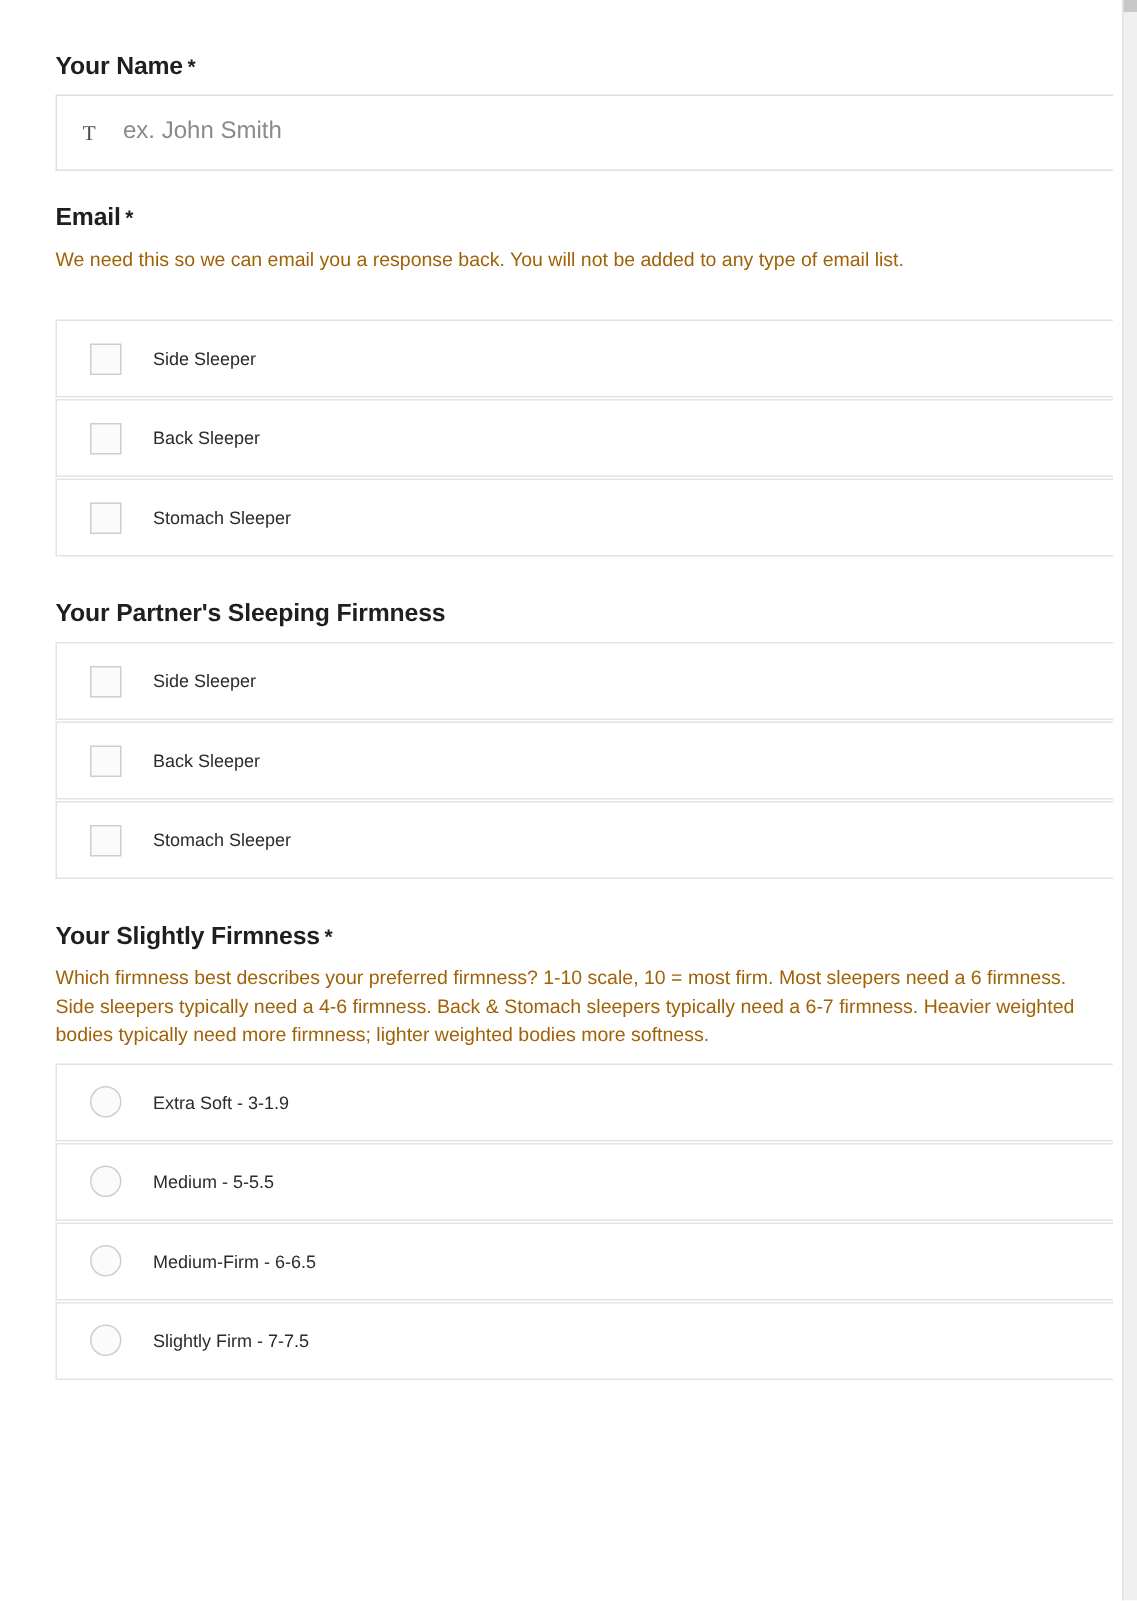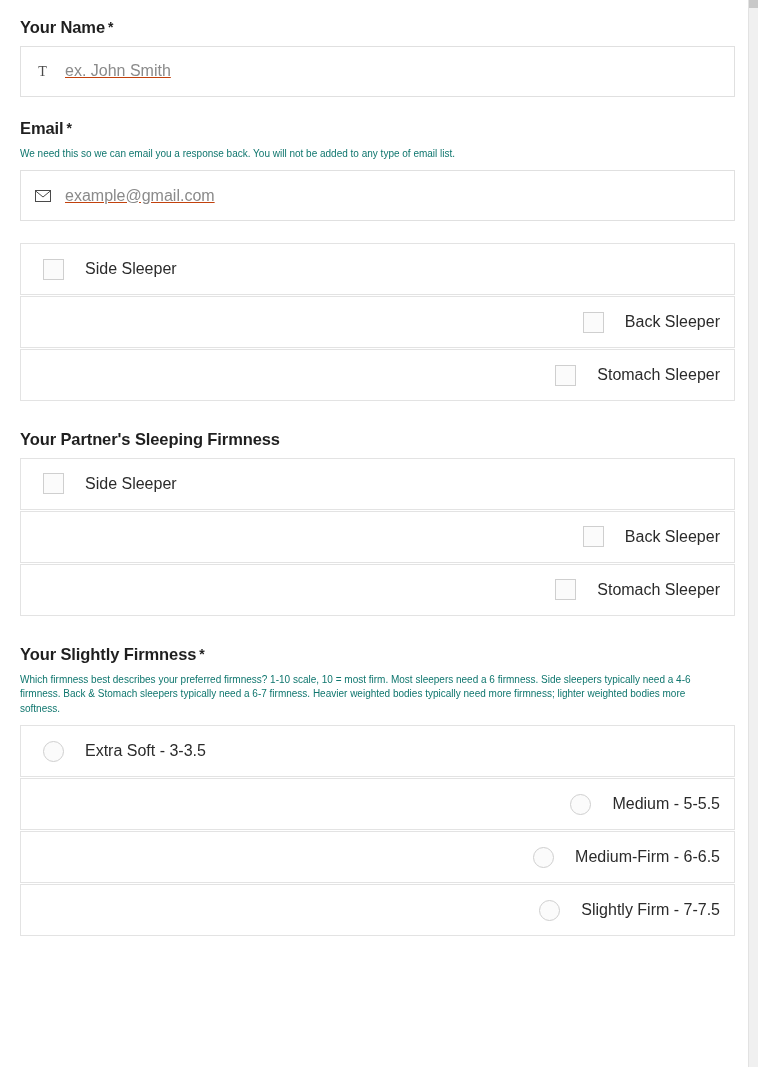--- a/index.html
+++ b/index.html
@@ -13,21 +13,21 @@
     width: 758px;
     height: 1067px;
     position: relative;
     overflow: hidden;
   }
   .page {
     width: 758px;
     height: 989px;
     position: relative;
     background: #fff;
-    padding: 0;
+    padding: 17px;
   }
   .form-wrap {
     width: 715px;
     margin: 0;
     padding: 18px 0 0 20px;
   }
   
   .scrollbar-track {
     position: absolute;
     top: 0;
@@ -67,22 +67,22 @@
   .label .req {
     color: #1f1f1f;
     font-weight: bold;
     font-size: 14px;
     margin-left: 3px;
     vertical-align: top;
     position: relative;
     top: 1px;
   }
   .help {
-    font-size: 10px;
-    color: #0f766e;
+    font-size: 13px;
+    color: #a16207;
     line-height: 1.45;
     margin: 0 0 9px 0;
     max-width: 710px;
   }
 
   .input-box {
     border: 1px solid #e0e0e0;
     background: #fff;
     height: 51px;
     display: flex;
@@ -102,36 +102,35 @@
   .input-text {
     border: none;
     outline: none;
     font-family: "Liberation Sans", sans-serif;
     font-size: 16px;
     color: #c2410c;
     background: transparent;
     flex: 1;
     padding: 0;
     margin-left: 4px;
-    text-decoration: underline;
   }
   .input-text::placeholder { color: #8a8a8a; }
 
   .option-list { width: 715px; }
   .option-row {
     border: 1px solid #e3e3e3;
     border-bottom: none;
     background: #fff;
     height: 52px;
     display: flex;
     align-items: center;
     padding: 0 14px;
   }
   .option-row:last-child { border-bottom: 1px solid #e3e3e3; }
-  .option-row + .option-row { margin-top: 0; justify-content: flex-end; }
+  .option-row + .option-row { margin-top: 0; }
 
   
   .option-list.boxed .option-row {
     border: 1px solid #e3e3e3;
     margin-bottom: 1px;
   }
 
   .cb {
     width: 21px;
     height: 21px;
@@ -143,21 +142,21 @@
   .rb {
     width: 21px;
     height: 21px;
     border: 1px solid #cfcfcf;
     background: #fbfbfb;
     border-radius: 50%;
     flex: 0 0 auto;
     margin-left: 8px;
   }
   .opt-label {
-    font-size: 16px;
+    font-size: 12px;
     color: #2b2b2b;
     margin-left: 21px;
     line-height: 1;
   }
   .gap-md { height: 22px; }
   .gap-lg { height: 28px; }
 </style>
 </head>
 <body>
 
@@ -178,29 +177,20 @@
       </div>
     </div>
 
     <div class="gap-md"></div>
 
     <div class="field-block">
       <div class="label">
         <span>Email</span><span class="req">*</span>
       </div>
       <div class="help">We need this so we can email you a response back. You will not be added to any type of email list.</div>
-      <div class="input-box">
-        <span class="input-icon">
-          <svg width="16" height="12" viewBox="0 0 16 12">
-              <rect x="0.5" y="0.5" width="15" height="11" fill="none" stroke="#4a4a4a" stroke-width="1"></rect>
-              <path d="M0.7 1 L8 7 L15.3 1" fill="none" stroke="#4a4a4a" stroke-width="1"></path>
-            </svg>
-        </span>
-        <input class="input-text" type="text" value="" placeholder="example@gmail.com" style="">
-      </div>
     </div>
 
     <div class="gap-md"></div>
 
     <div class="field-block">
       <div class="option-list boxed">
         <div class="option-row">
           <span class="cb"></span>
           <span class="opt-label">Side Sleeper</span>
         </div>
@@ -240,21 +230,21 @@
     <div class="gap-lg"></div>
 
     <div class="field-block">
       <div class="label">
         <span>Your Slightly Firmness</span><span class="req">*</span>
       </div>
       <div class="help">Which firmness best describes your preferred firmness? 1-10 scale, 10 = most firm. Most sleepers need a 6 firmness. Side sleepers typically need a 4-6 firmness. Back &amp; Stomach sleepers typically need a 6-7 firmness. Heavier weighted bodies typically need more firmness; lighter weighted bodies more softness.</div>
       <div class="option-list boxed">
         <div class="option-row">
           <span class="rb"></span>
-          <span class="opt-label">Extra Soft - 3-3.5</span>
+          <span class="opt-label">Extra Soft - 3-1.9</span>
         </div>
         <div class="option-row">
           <span class="rb"></span>
           <span class="opt-label">Medium - 5-5.5</span>
         </div>
         <div class="option-row">
           <span class="rb"></span>
           <span class="opt-label">Medium-Firm - 6-6.5</span>
         </div>
         <div class="option-row">

